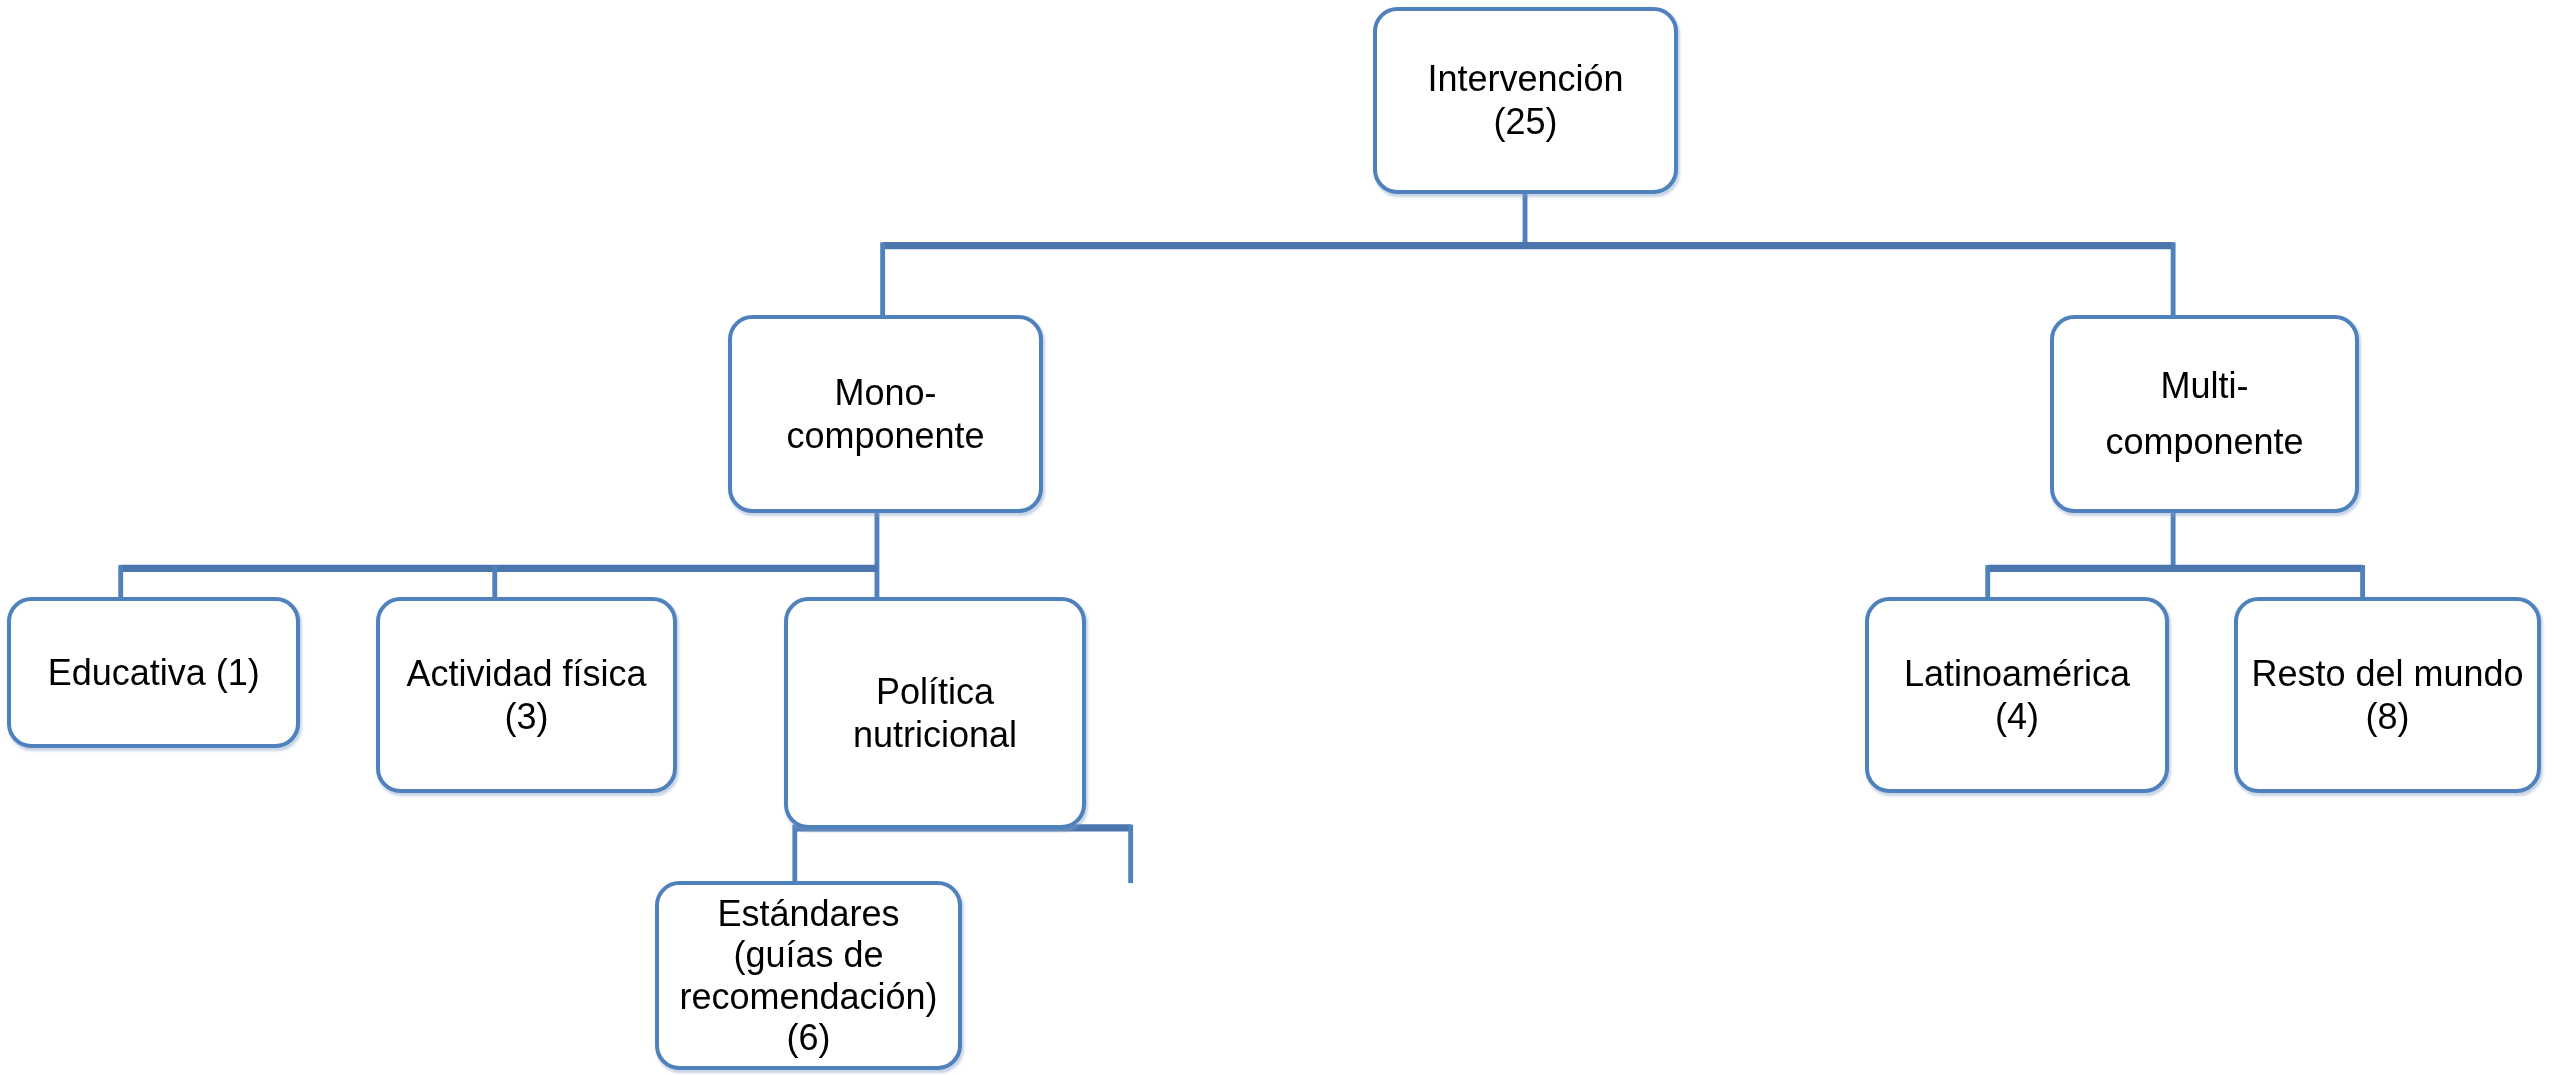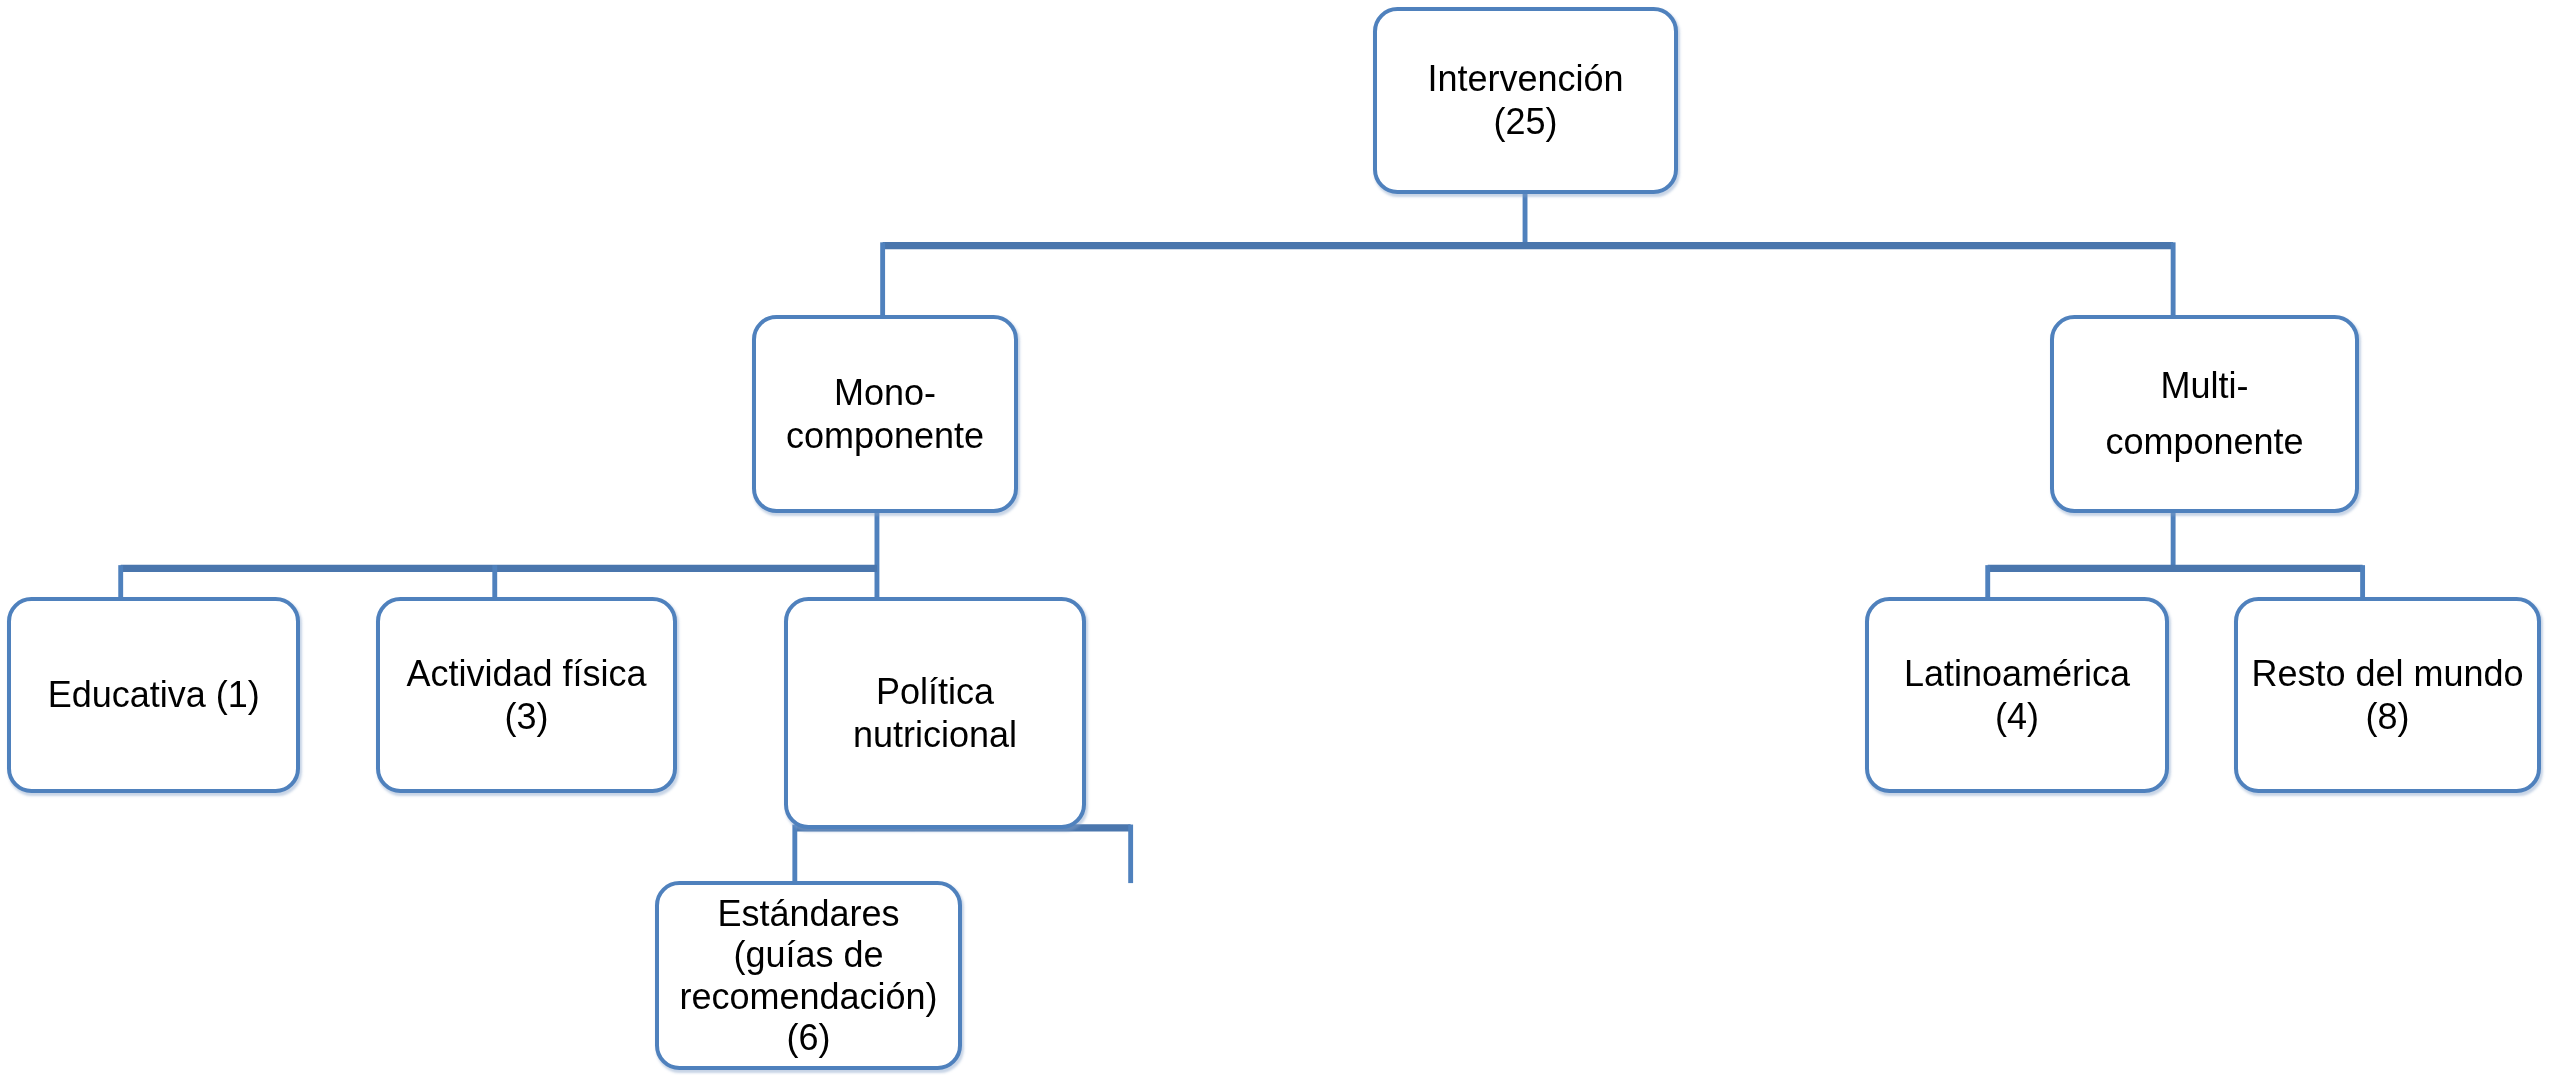--- a/index.html
+++ b/index.html
@@ -75,31 +75,31 @@
     <line class="bar" x1="977" y1="1018" x2="1390" y2="1018"></line>
     <line x1="977" y1="1014" x2="977" y2="1086"></line>
     <line x1="1390" y1="1014" x2="1390" y2="1086"></line>
   </svg>
 
   <div class="node" style="left:1373px;top:6.5px;width:305px;height:187px">
     <span>Intervención</span>
     <span>(25)</span>
   </div>
 
-  <div class="node" style="left:752px;top:315px;width:266px;height:198px">
+  <div class="node" style="left:728px;top:315px;width:315px;height:198px">
     <span>Mono-</span>
     <span>componente</span>
   </div>
 
   <div class="node lh-wide" style="left:2050px;top:315px;width:309px;height:198px">
     <span>Multi-</span>
     <span>componente</span>
   </div>
 
-  <div class="node" style="left:7.3px;top:597px;width:293px;height:196px">
+  <div class="node" style="left:7.3px;top:597px;width:293px;height:151px">
     <span>Educativa (1)</span>
   </div>
 
   <div class="node" style="left:376px;top:597px;width:301px;height:196px">
     <span>Actividad física</span>
     <span>(3)</span>
   </div>
 
   <div class="node" style="left:784px;top:597px;width:302px;height:232px">
     <span>Política</span>

